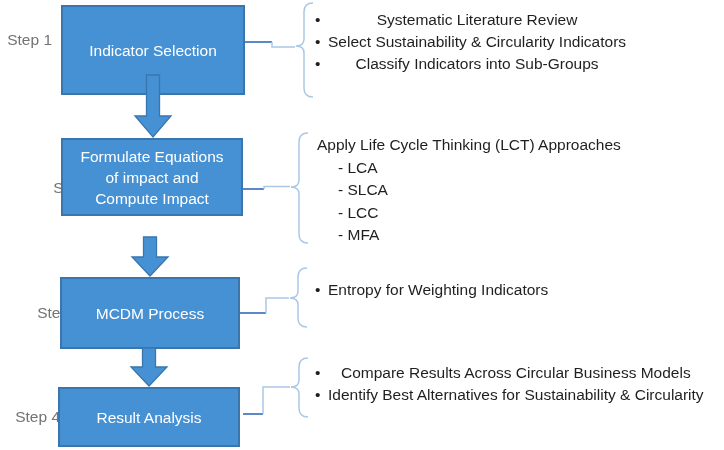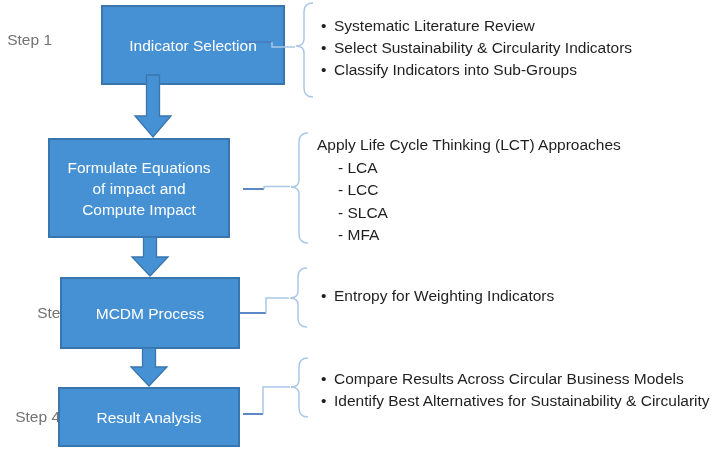--- a/index.html
+++ b/index.html
@@ -12,31 +12,31 @@
     font-size:15.5px;color:#737373;line-height:20px;
   }
   .box{
     position:absolute;background:#4691d4;border:2px solid #3a76ae;
     display:flex;align-items:center;justify-content:center;text-align:center;
     box-sizing:border-box;
   }
   .box span{
     color:#ffffff;font-size:15.5px;line-height:21px;white-space:pre-line;
   }
-  #box1{left:61px;top:5px;width:184px;height:80px;margin-left:40px;}
-  #box2{left:48px;top:138px;width:182px;height:100px;}
+  #box1{left:61px;top:5px;width:184px;height:90px;}
+  #box2{left:61px;top:138px;width:182px;height:78px;}
   #box3{left:60px;top:277px;width:180px;height:72px;}
   #box4{left:58px;top:387px;width:182px;height:60px;}
   #label1{top:30px;}
   #label2{top:178px;margin-left:46px;}
   #label3{top:303px;padding-left:30px;}
   #label4{top:407px;padding-left:8px;}
   svg.overlay{position:absolute;left:0;top:0;pointer-events:none;}
   .text-block{position:absolute;font-size:15.5px;line-height:22px;}
-  ul.bullets{margin:6px;padding:0;list-style:none;}
+  ul.bullets{margin:0;padding:0;list-style:none;text-align:center;}
   ul.bullets li{position:relative;padding-left:13px;line-height:22px;white-space:nowrap;}
   ul.bullets li::before{content:"\2022";position:absolute;left:0;}
   #text1{left:315px;top:9px;}
   #text2{left:317px;top:134px;line-height:22.5px;}
   #text2 .sub{padding-left:21px;white-space:nowrap;line-height:22.5px;}
   #text2 .heading{white-space:nowrap;line-height:22.5px;}
   #text3{left:315px;top:279px;}
   #text4{left:315px;top:362px;}
 </style>
 </head>
@@ -89,22 +89,22 @@
     <ul class="bullets">
       <li>Systematic Literature Review</li>
       <li>Select Sustainability &amp; Circularity Indicators</li>
       <li>Classify Indicators into Sub-Groups</li>
     </ul>
   </div>
 
   <div class="text-block" id="text2">
     <div class="heading">Apply Life Cycle Thinking (LCT) Approaches</div>
     <div class="sub">- LCA</div>
+    <div class="sub">- SLCA</div>
     <div class="sub">- LCC</div>
-    <div class="sub">- SLCA</div>
     <div class="sub">- MFA</div>
   </div>
 
   <div class="text-block" id="text3">
     <ul class="bullets">
       <li>Entropy for Weighting Indicators</li>
     </ul>
   </div>
 
   <div class="text-block" id="text4">

